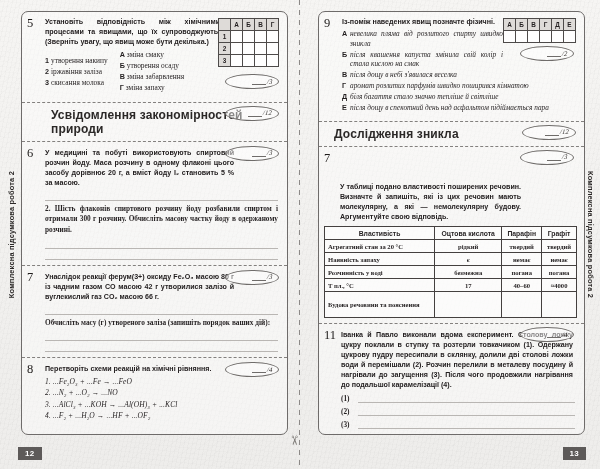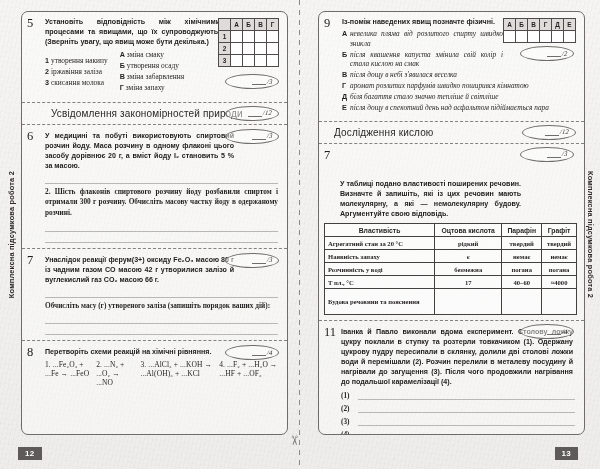--- a/index.html
+++ b/index.html
@@ -55,21 +55,21 @@
 
   
   .page-num{
     position:absolute;bottom:9px;
     background:#5d5a59;color:#fff;
     font-size:8px;font-weight:bold;
     padding:2px 7px 2.5px 7px;
     letter-spacing:0.3px;
   }
   .page-num-left{left:18px;}
-  .page-num-right{right:22px;}
+  .page-num-right{right:14px;}
 
   
   .cutline{
     position:absolute;top:0;bottom:0;left:299px;width:1px;
     background:repeating-linear-gradient(180deg,#8c8987 0 5px,rgba(0,0,0,0) 5px 10px);
   }
   .scissors{
     position:absolute;left:289px;top:433px;
     font-size:13px;color:#7b7875;
     transform:rotate(90deg);
@@ -176,21 +176,21 @@
 
   
   .section-head{
     position:relative;
     border-top:1.2px dashed #83807e;
     border-bottom:1.2px dashed #83807e;
     padding:5px 9px 5px 9px;
     display:flex;align-items:center;
   }
   .section-title{
-    font-size:10px;font-weight:normal;
+    font-size:12px;font-weight:bold;
     color:#2b2827;letter-spacing:0.15px;
     margin:0 auto 0 20px;
   }
   .section-head.right .section-title{margin:0 auto 0 6px;}
 
   
   .rules{margin-top:2px;}
   .rule{
     border-bottom:0.8px solid #b9b6b3;
     height:10px;
@@ -202,21 +202,21 @@
   }
   .numbered-line .nl{
     font-family:"Liberation Serif",serif;
     font-size:7.3px;font-weight:bold;width:13px;flex:none;
   }
   .numbered-line .nr{
     flex:1;border-bottom:0.8px solid #b9b6b3;height:8px;
   }
 
   
-  .eqs{margin-top:2.5px;display:flex;flex-direction:row;gap:2.5px;}
+  .eqs{margin-top:2.5px;display:flex;flex-direction:column;gap:2.5px;font-style:italic;}
   .eq{
     font-family:"Liberation Serif",serif;
     font-size:7.5px;letter-spacing:0.1px;
   }
 
   
   table.proptable{
     border-collapse:collapse;
     width:100%;
     margin-top:4px;
@@ -467,21 +467,21 @@
             </table>
         </div>
 
         <div class="score" style="right:10px;top:34px;">
           <span class="blank"></span>
             <span class="slashwrap">/2</span>
         </div>
       </div>
 
       <div class="section-head right">
-        <div class="section-title">Дослідження кислою</div>
+        <div class="section-title">Дослідження зникла</div>
         <div class="score" style="right:8px;top:3px;">
           <span class="blank"></span>
             <span class="slashwrap">/12</span>
         </div>
       </div>
 
       <div class="task" style="border-top:none;padding-top:5px;padding-left:5px;padding-right:7px;">
         <div class="tasknum">7</div>
         <div class="task-body" style="padding-left:16px;margin-top:30px;">
           <p class="stem" style="padding-right:56px;">У таблиці подано властивості поширених речовин. Визначте й запишіть, які із цих речовин мають молекулярну, а які — немолекулярну будову. Аргументуйте свою відповідь.</p>

